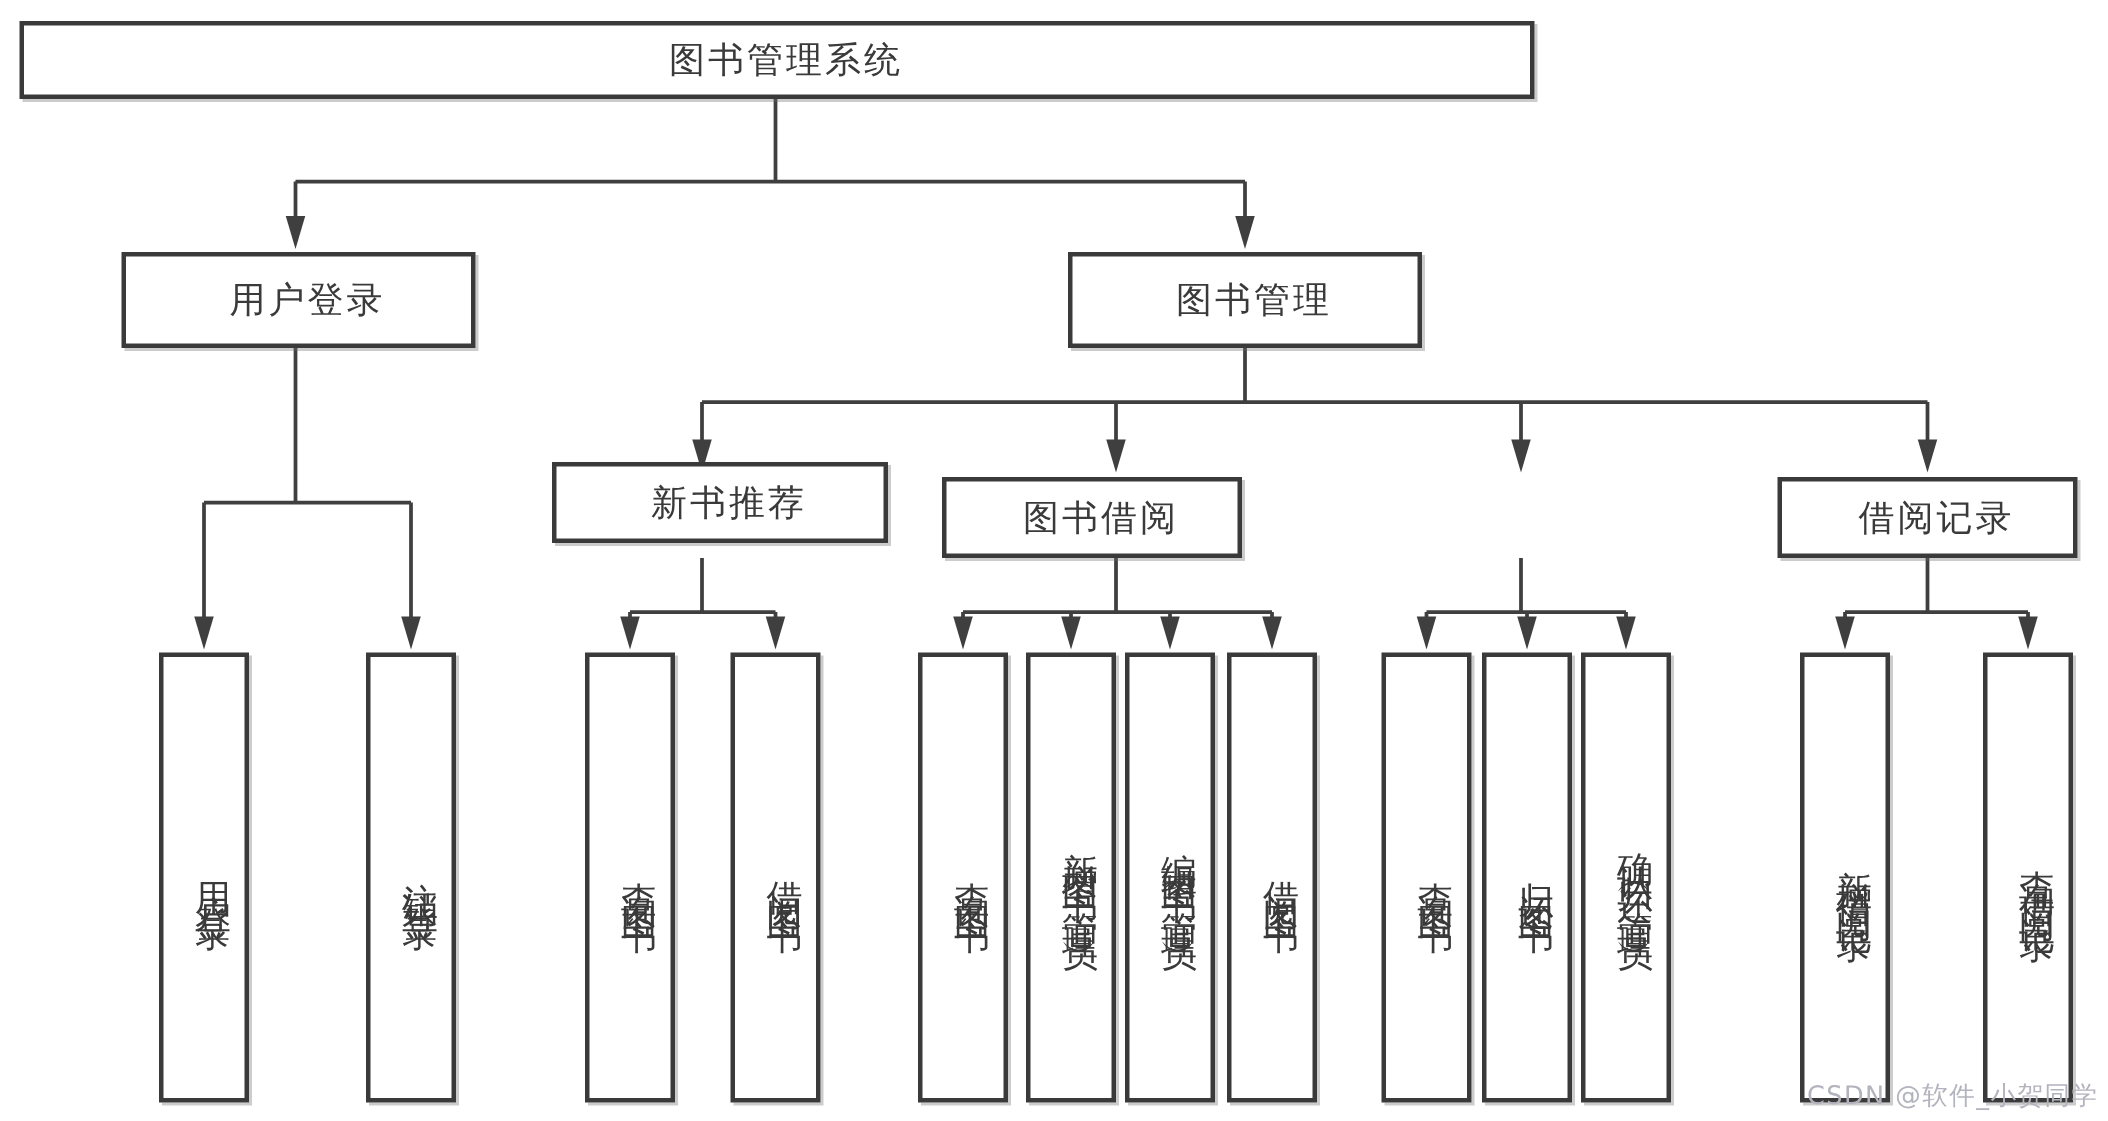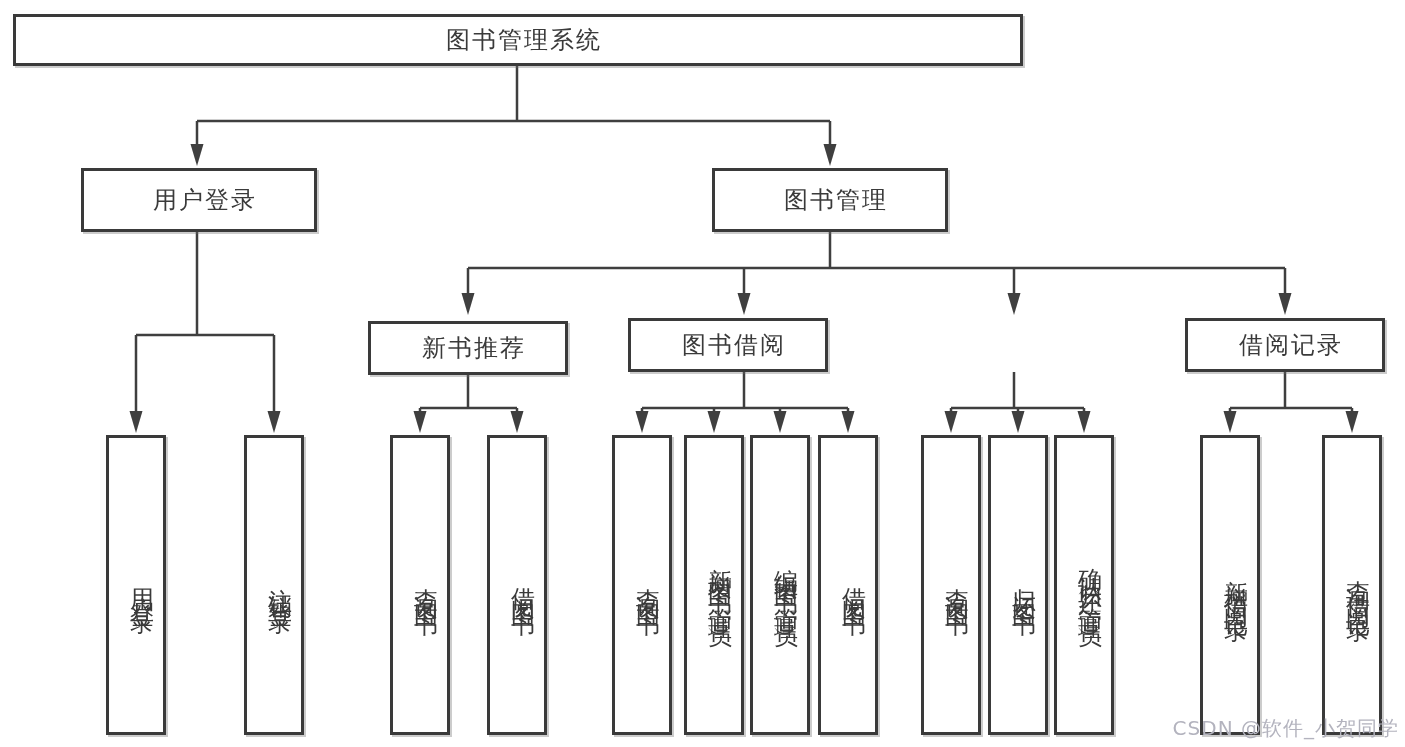--- a/index.html
+++ b/index.html
@@ -28,21 +28,21 @@
   .box.v span{
     writing-mode:vertical-rl;
     font-size:24px;
     letter-spacing:8px;
     line-height:1;
   }
   .watermark{
     position:absolute;
     right:6px;
     bottom:5px;
-    font-size:20px;
+    font-size:17px;
     letter-spacing:1px;
     color:#b3b3be;
     z-index:3;
     white-space:nowrap;
   }
 </style>
 </head>
 <body>
 
 <div class="canvas">
@@ -99,21 +99,21 @@
     <span>图书管理系统</span>
   </div>
 
   <div class="box h" style="left:81px;top:168px;width:236px;height:64px">
     <span>用户登录</span>
   </div>
   <div class="box h" style="left:712px;top:168px;width:236px;height:64px">
     <span>图书管理</span>
   </div>
 
-  <div class="box h" style="left:368px;top:321px;width:200px;height:54px">
+  <div class="box h" style="left:368px;top:308px;width:224px;height:54px">
     <span>新书推荐</span>
   </div>
   <div class="box h" style="left:628px;top:318px;width:200px;height:54px">
     <span>图书借阅</span>
   </div>
   <div class="box h" style="left:1185px;top:318px;width:200px;height:54px">
     <span>借阅记录</span>
   </div>
 
   <div class="box v" style="left:106px;top:435px;width:60px;height:300px">

